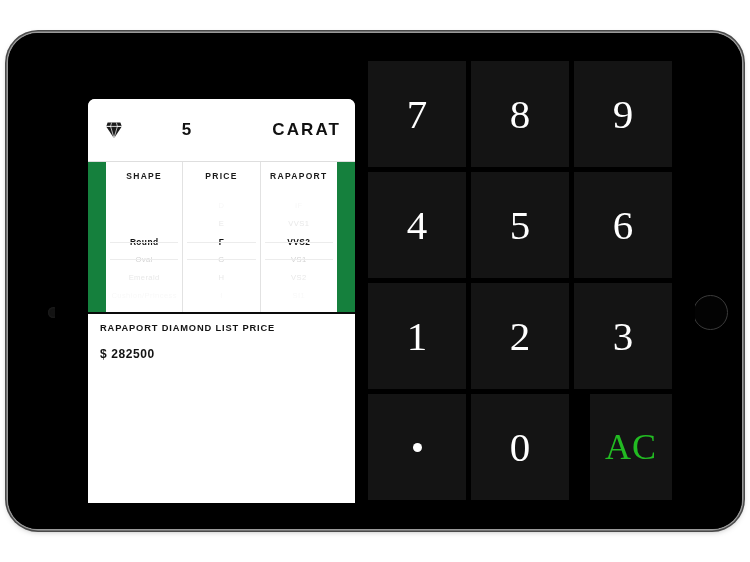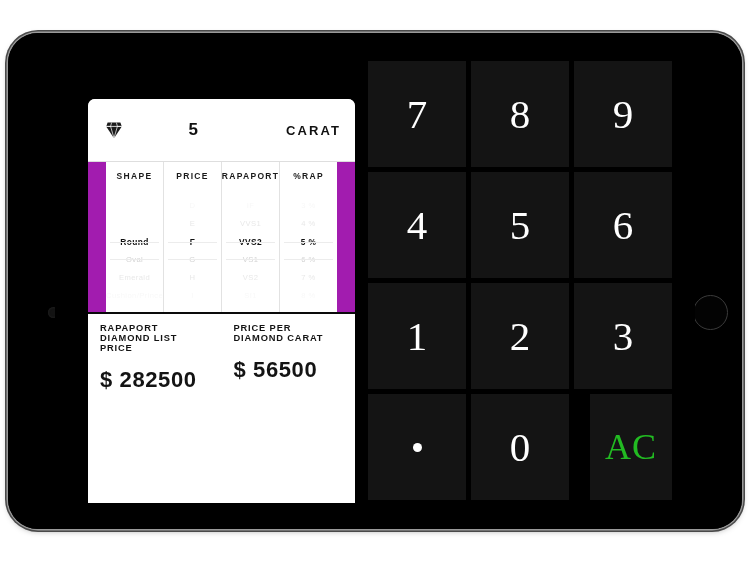--- a/index.html
+++ b/index.html
@@ -98,34 +98,34 @@
   #carat-value {
     flex: 1;
     text-align: center;
     font-size: 17px;
     font-weight: bold;
     color: #111111;
     letter-spacing: 0.5px;
     margin-left: -6px;
   }
   #carat-label {
-    font-size: 13px;
+    font-size: 17px;
     font-weight: bold;
     color: #111111;
     letter-spacing: 2.1px;
     margin-left: 19px;
   }
 
   
   #picker-block {
     height: 151px;
     flex: 0 0 151px;
     display: flex;
     border-top: 1px solid #dedede;
-    background: #a21caf;
+    background: #15803d;
     padding: 0 18px;
   }
   .picker-col {
     flex: 1 1 0;
     position: relative;
     border-right: 1px solid #e2e2e2;
     overflow: hidden;
     background: #ffffff;
   }
   .picker-col:last-child { border-right: none; }
@@ -218,21 +218,21 @@
     flex-direction: column;
   }
   .result-label {
     font-size: 9.3px;
     font-weight: bold;
     letter-spacing: 0.85px;
     color: #141414;
   }
   .result-value {
     margin-top: 14px;
-    font-size: 22px;
+    font-size: 12px;
     font-weight: bold;
     letter-spacing: 0.6px;
     color: #141414;
   }
 
   
   #keypad {
     position: absolute;
     left: 313px;
     top: 1px;
@@ -340,46 +340,27 @@
               <div class="picker-item sel">VVS2</div>
               <div class="picker-item d1">VS1</div>
               <div class="picker-item d2">VS2</div>
               <div class="picker-item d3">SI1</div>
             </div>
             <div class="picker-selection-bar"></div>
             <div class="picker-wheel-fade"></div>
           </div>
         </div>
 
-        <div class="picker-col">
-          <div class="picker-col-header">%RAP</div>
-          <div class="picker-wheel">
-            <div class="picker-items">
-              <div class="picker-item d3">3 %</div>
-              <div class="picker-item d2">4 %</div>
-              <div class="picker-item sel">5 %</div>
-              <div class="picker-item d1">6 %</div>
-              <div class="picker-item d2">7 %</div>
-              <div class="picker-item d3">8 %</div>
-            </div>
-            <div class="picker-selection-bar"></div>
-            <div class="picker-wheel-fade"></div>
-          </div>
-        </div>
 
       </div>
 
       <div id="results">
         <div class="result-row">
           <div class="result-label">RAPAPORT DIAMOND LIST PRICE</div>
           <div class="result-value">$ 282500</div>
-        </div>
-        <div class="result-row">
-          <div class="result-label">PRICE PER DIAMOND CARAT</div>
-          <div class="result-value">$ 56500</div>
         </div>
       </div>
 
     </div>
 
     <div id="keypad">
       <div class="key">7</div>
       <div class="key">8</div>
       <div class="key">9</div>
       <div class="key">4</div>

